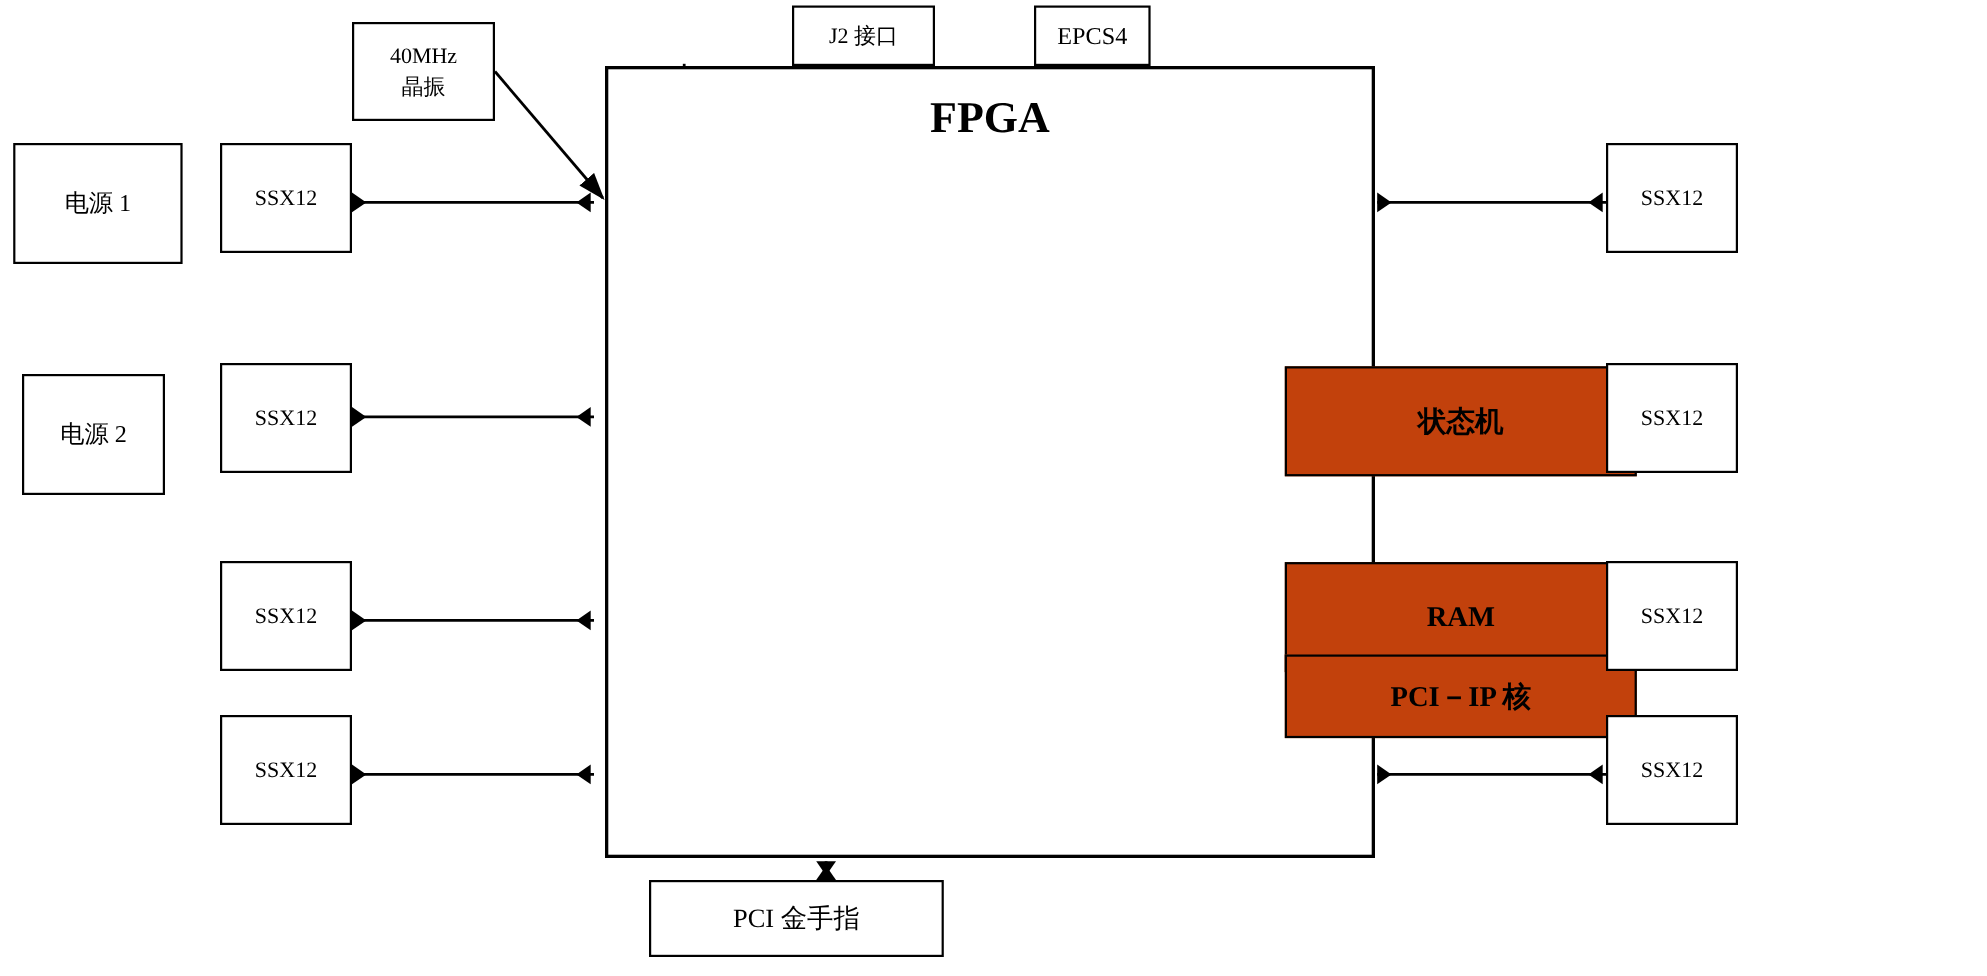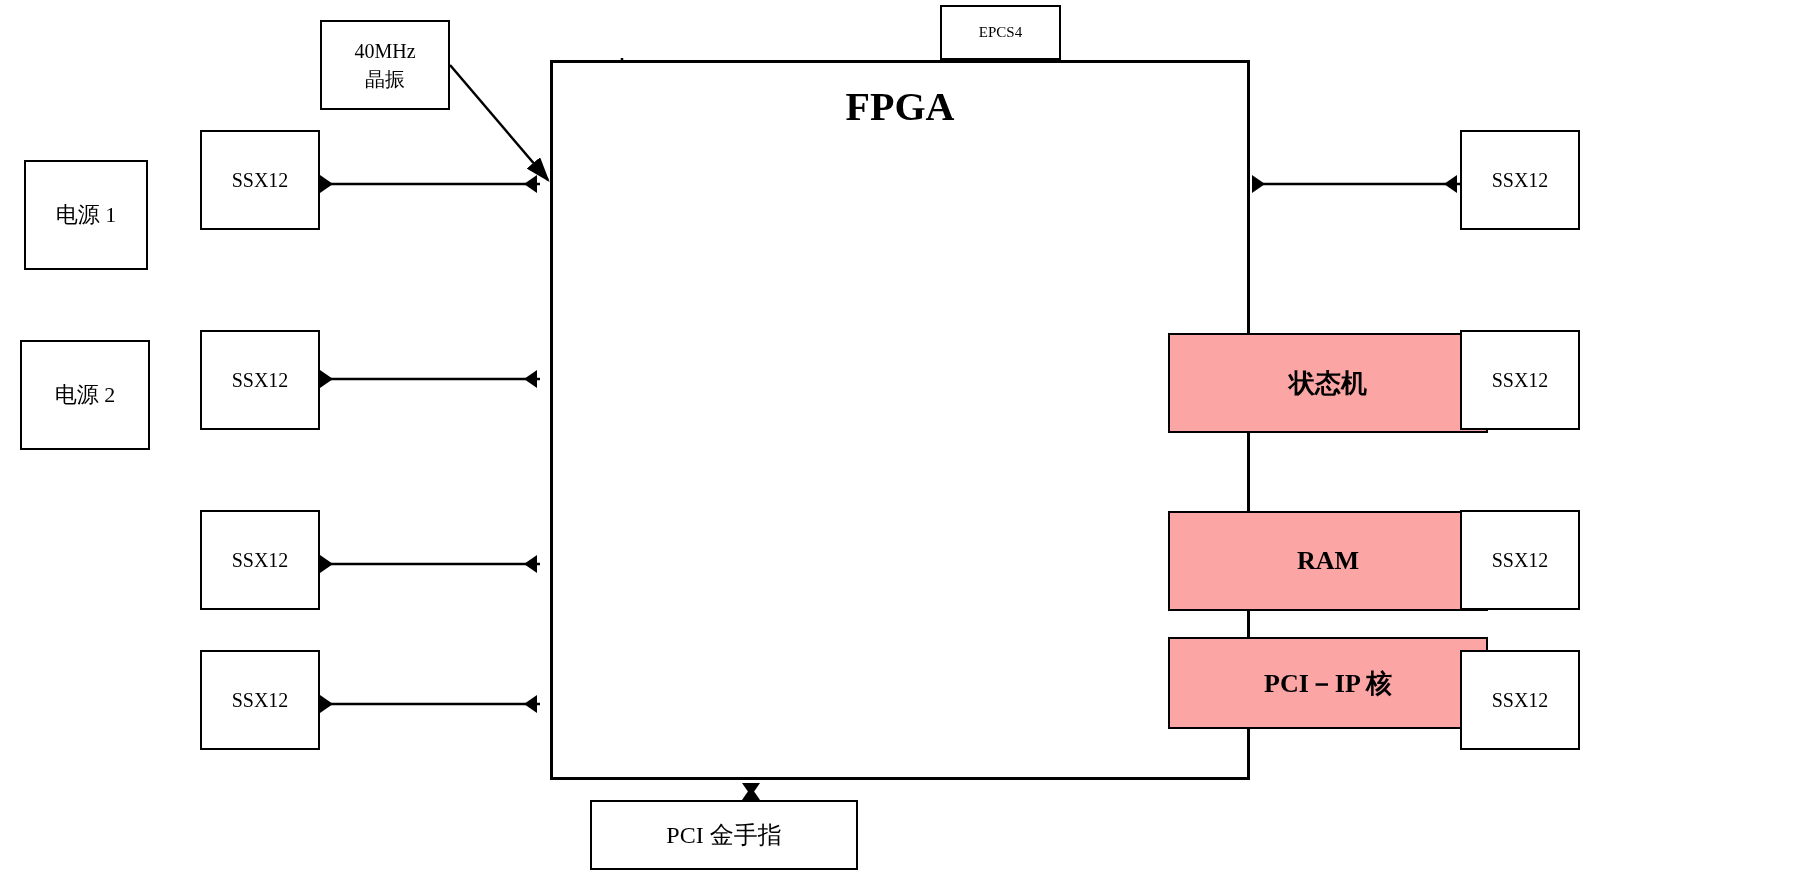--- a/index.html
+++ b/index.html
@@ -40,21 +40,21 @@
       height: 720px;
       font-size: 36px;
       font-weight: bold;
       border: 3px solid #000;
     }
 
     
     .inner-box {
       position: absolute;
       border: 2px solid #000;
-      background: #fca5a5;
+      background: #c2410c;
       display: flex;
       align-items: center;
       justify-content: center;
       font-size: 26px;
     }
 
     #state-machine-box {
       left: 615px;
       top: 270px;
       width: 320px;
@@ -64,33 +64,32 @@
     #ram-box {
       left: 615px;
       top: 420px;
       width: 320px;
       height: 100px;
       margin-top: 28px;
     }
 
     #pci-ip-box {
       left: 615px;
-      top: 574px;
+      top: 532px;
       width: 320px;
-      height: 92px;
+      height: 76px;
     }
 
     
     #power1-box {
-      left: 24px;
+      left: 12px;
       top: 130px;
-      width: 124px;
+      width: 154px;
       height: 110px;
       font-size: 22px;
-      margin-top: 30px;
     }
 
     #power2-box {
       left: 20px;
       top: 340px;
       width: 130px;
       height: 110px;
       font-size: 22px;
     }
 
@@ -182,23 +181,23 @@
       left: 720px;
       top: 5px;
       width: 130px;
       height: 55px;
       font-size: 20px;
     }
 
     #epcs4-box {
       left: 940px;
       top: 5px;
-      width: 121px;
+      width: 106px;
       height: 55px;
-      font-size: 15px;
+      font-size: 22px;
     }
 
     
     #pci-box {
       left: 590px;
       top: 800px;
       width: 268px;
       height: 70px;
       font-size: 24px;
     }
@@ -309,20 +308,23 @@
       <span>PCI－IP 核</span>
     </div>
   </div>
 
   <div class="box" id="crystal-box">
     <span style="white-space:pre-line;text-align:center;">40MHz
 晶振</span>
   </div>
 
 
+  <div class="box" id="j2-box">
+    <span>J2 接口</span>
+  </div>
 
   <div class="box" id="epcs4-box">
     <span>EPCS4</span>
   </div>
 
   <div class="box" id="power1-box">
     <span>电源 1</span>
   </div>
 
   <div class="box" id="power2-box">

